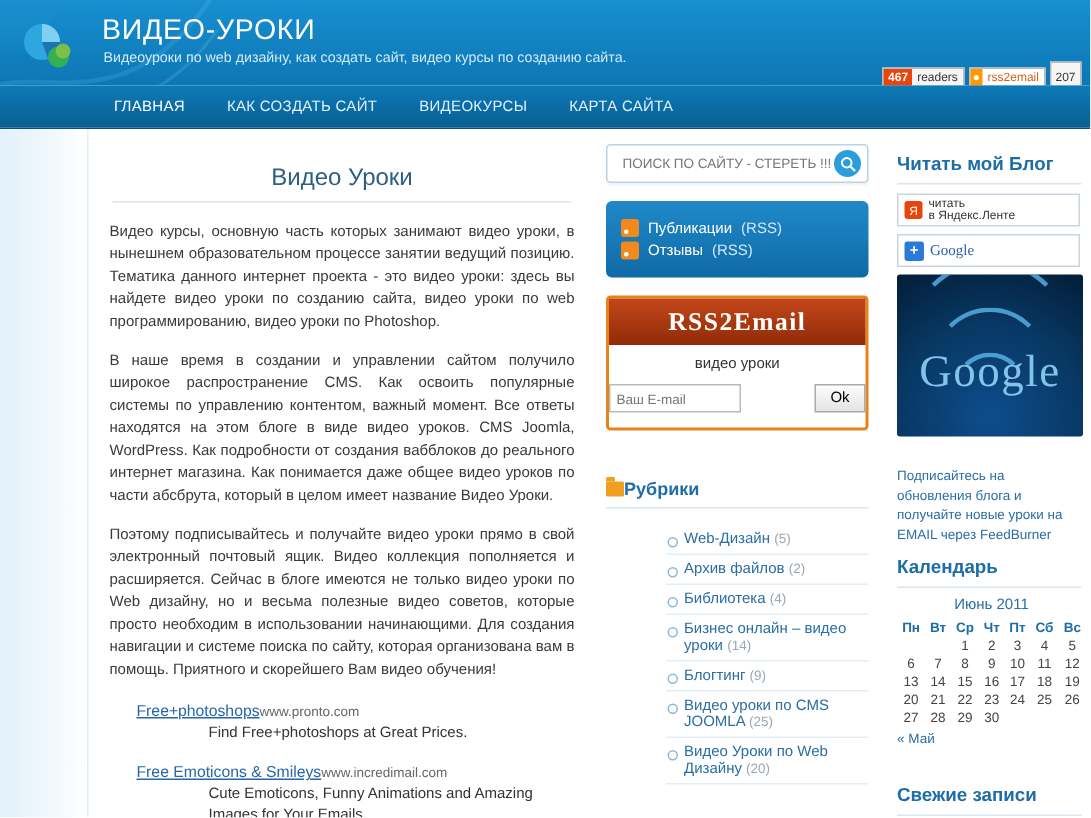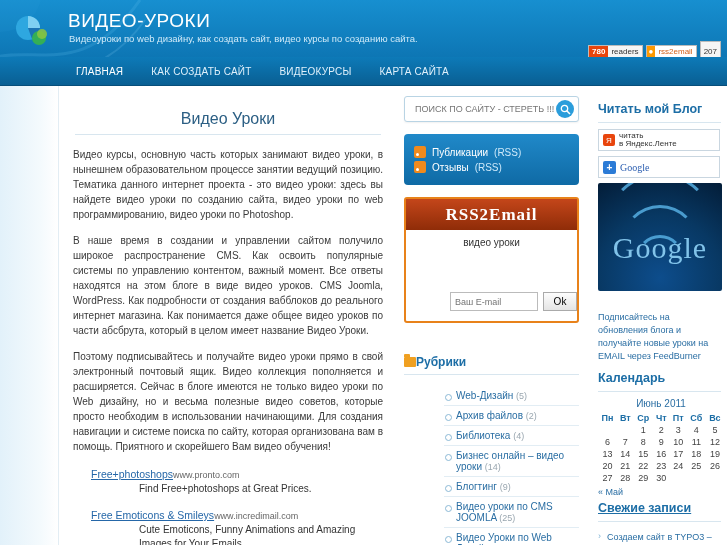--- a/index.html
+++ b/index.html
@@ -142,21 +142,21 @@
   .emailbox .banner {
     background:#b03a10;
     background:linear-gradient(180deg,#c4461a 0%, #8f2c08 100%);
     padding:6px 0 5px 0;
   }
   .emailbox .banner .b1 {
     color:#fff; font-size:17px; font-weight:bold; letter-spacing:1px;
     font-family:"Liberation Serif", serif;
   }
   .emailbox .sub { font-size:10px; color:#333; padding:7px 0 8px 0; }
-  .emailrow { display:flex; justify-content:flex-end; gap:5px;margin-top:36px; }
+  .emailrow { display:flex; justify-content:space-between; gap:5px; }
   .emailrow input {
     width:88px; height:19px; border:1px solid #bbb; font-size:9px;
     padding:0 4px; font-family:"Liberation Sans", sans-serif; color:#666;
   }
   .emailrow button {
     width:34px; height:19px; font-size:10px; border:1px solid #aaa;
     background:linear-gradient(180deg,#fdfdfd,#e4e4e4); cursor:pointer;
     font-family:"Liberation Sans", sans-serif;
   }
   .sec-head {
@@ -240,21 +240,21 @@
       <path d="M14 2 A12 12 0 0 1 26 14 L14 14 Z" fill="#7fd0f2"></path>
       <path d="M14 14 L26 14 A12 12 0 0 1 18 25 Z" fill="#1b74b4"></path>
       <circle cx="25" cy="24" r="7" fill="#39b54a" opacity=".9"></circle>
       <circle cx="28" cy="20" r="5" fill="#8dc63f" opacity=".85"></circle>
     </svg>
     <div class="site-title">ВИДЕО-УРОКИ</div>
     <div class="site-tagline">Видеоуроки по web дизайну, как создать сайт, видео курсы по созданию сайта.</div>
 
     <div class="counters">
       <div class="cnt-readers">
-        <span class="num">780</span>
+        <span class="num">467</span>
         <span class="lbl">readers</span>
       </div>
       <div class="cnt-rss">
         <span class="ic">●</span>
         <span class="lbl">rss2email</span>
       </div>
       <div class="cnt-num2">207</div>
     </div>
   </div>
 
@@ -424,21 +424,21 @@
             <td>29</td>
             <td>30</td>
             <td></td>
             <td></td>
             <td></td>
           </tr>
         </tbody>
       </table>
       <div class="cal-prev">« Май</div>
 
-      <div class="rb-title" style="margin-top:4px;text-decoration:underline;">Свежие записи</div>
+      <div class="rb-title" style="margin-top:26px;">Свежие записи</div>
       <div class="rb-rule"></div>
       <ul class="fresh" style="margin:0;padding:0;">
         <li>Создаем сайт в TYPO3 – видеокурск</li>
 
       </ul>
     </div>
 
   </div>
 </div>
 

